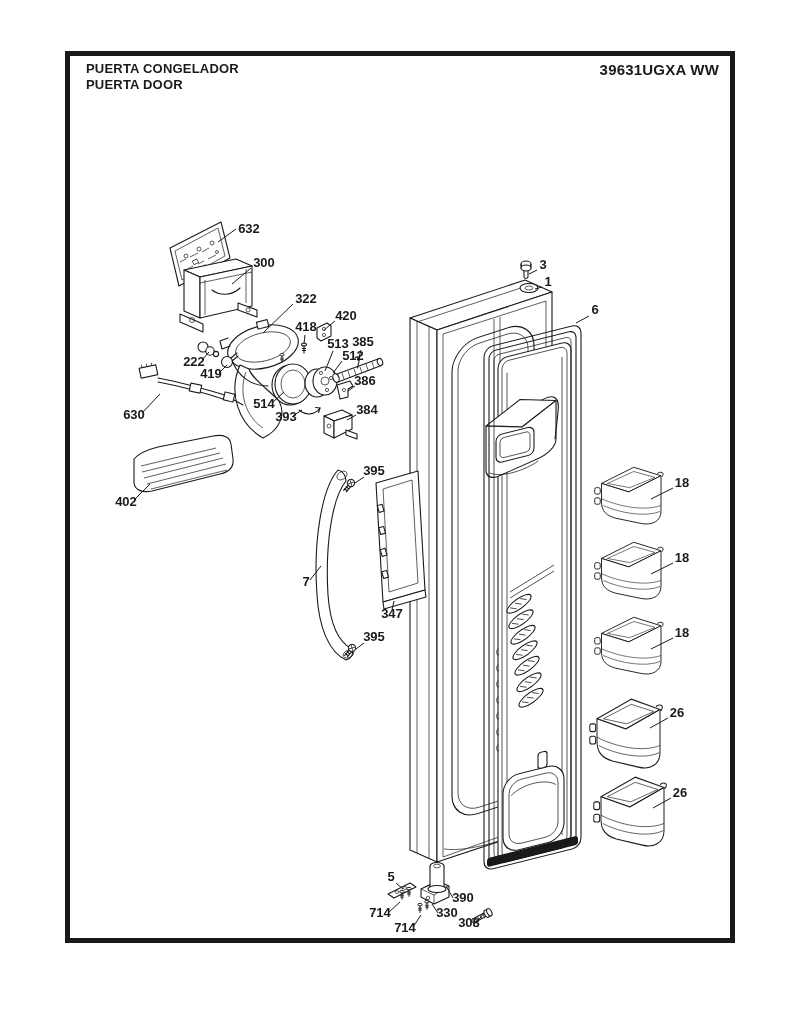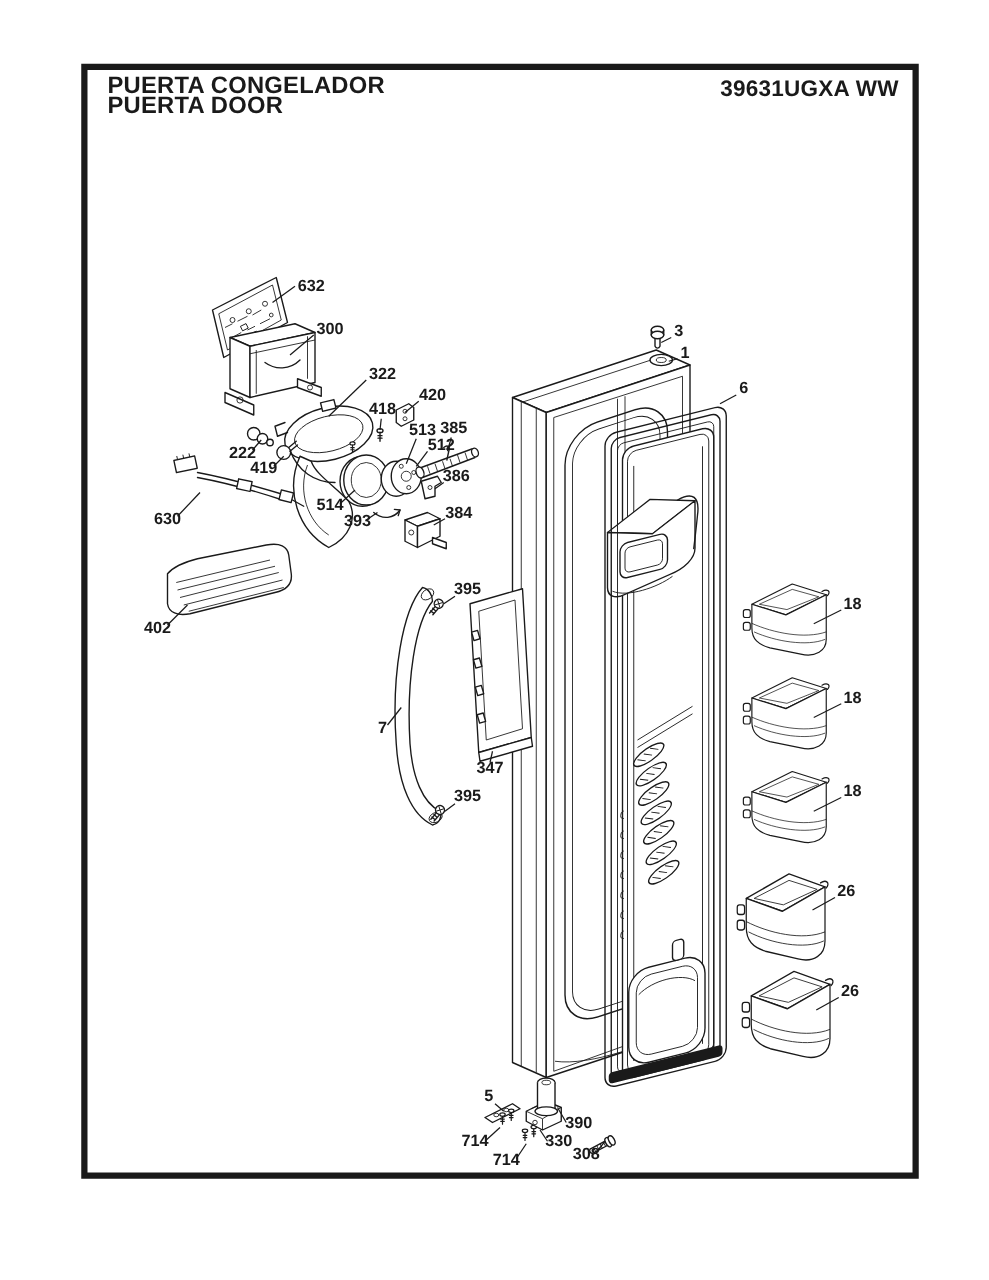--- a/index.html
+++ b/index.html
@@ -1,21 +1,21 @@
 <!DOCTYPE html>
 <html style="--ink: #1a1a1a; --paper: #ffffff;"><head>
 <meta charset="utf-8">
 <style>
   :root{ --ink:#1a1a1a; --paper:#ffffff; }
   html,body{margin:0;padding:0;background:var(--paper);}
   body{width:791px;height:1024px;position:relative;font-family:"Liberation Sans",sans-serif;}
   .page{position:absolute;left:0;top:0;width:791px;height:1024px;background:var(--paper);overflow:hidden;}
   .frame{position:absolute;left:65px;top:51px;width:670px;height:892px;border:5px solid var(--ink);box-sizing:border-box;background:var(--paper);}
-  .header-title{position:absolute;left:86px;top:61px;font-size:19px;font-weight:bold;color:var(--ink);line-height:16px;letter-spacing:.2px;}
-  .header-model{position:absolute;top:61px;right:72px;font-size:18px;font-weight:bold;color:var(--ink);letter-spacing:.2px;}
+  .header-title{position:absolute;left:86px;top:61px;font-size:13px;font-weight:bold;color:var(--ink);line-height:16px;letter-spacing:.2px;}
+  .header-model{position:absolute;top:61px;right:72px;font-size:15px;font-weight:bold;color:var(--ink);letter-spacing:.2px;}
   svg.diagram{position:absolute;left:0;top:0;}
   svg .ln{fill:none;stroke:var(--ink);stroke-width:1.1;stroke-linejoin:round;stroke-linecap:round;}
   svg .fw{fill:#fff;stroke:var(--ink);stroke-width:1.1;stroke-linejoin:round;}
   svg .thin{fill:none;stroke:var(--ink);stroke-width:.7;}
   svg .dark{fill:var(--ink);stroke:none;}
   svg .leader{stroke:var(--ink);stroke-width:1;}
   svg .callout{font:bold 13px "Liberation Sans",sans-serif;fill:var(--ink);text-anchor:middle;}
 </style>
 </head>
 <body>

